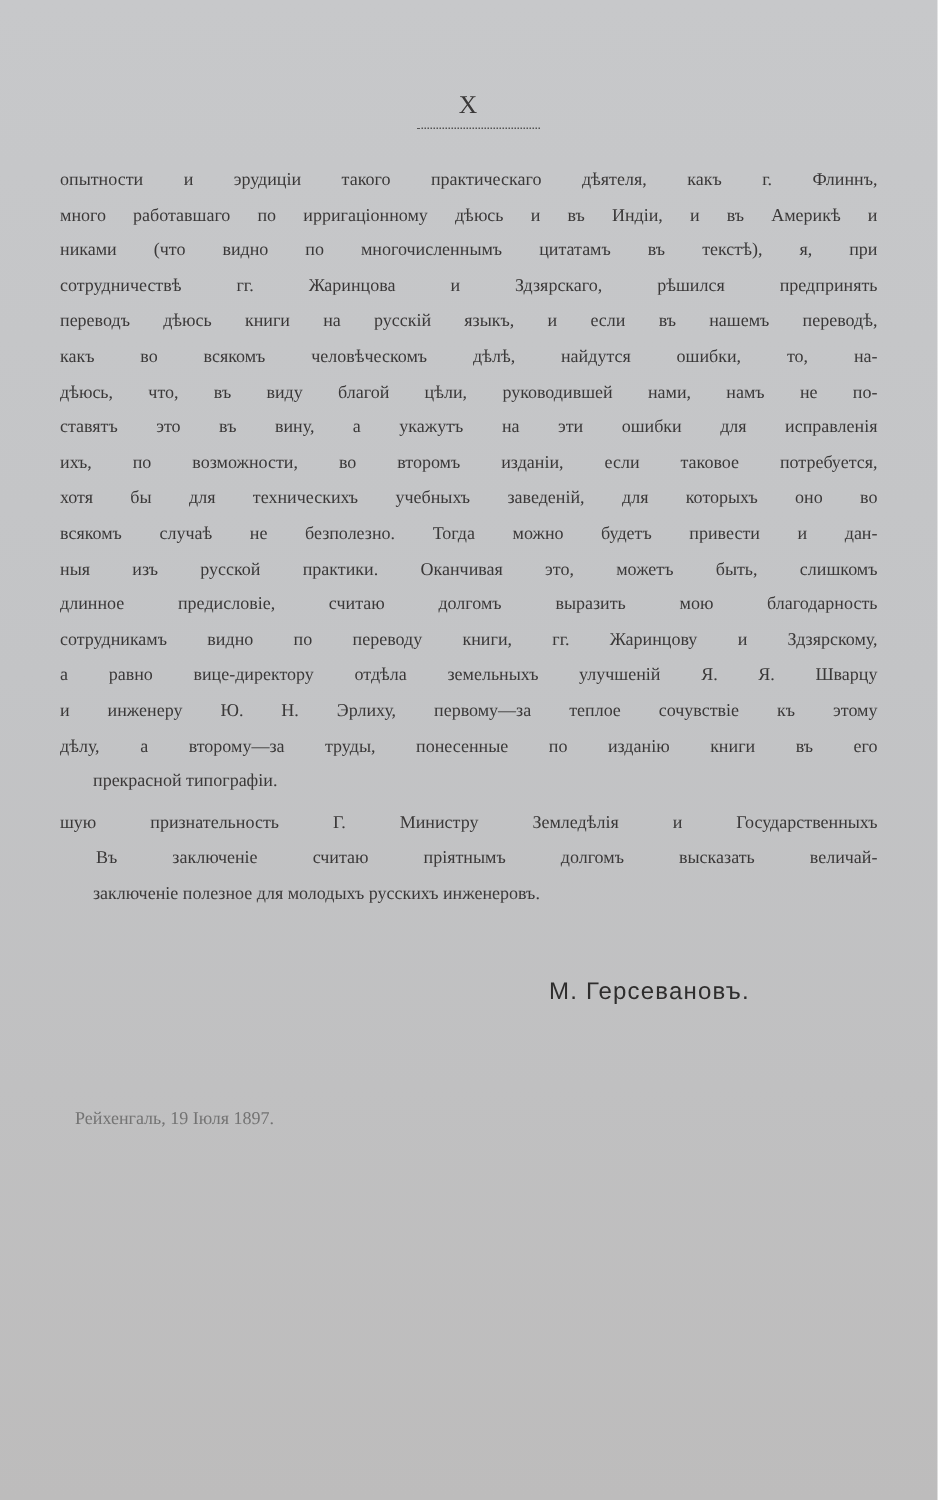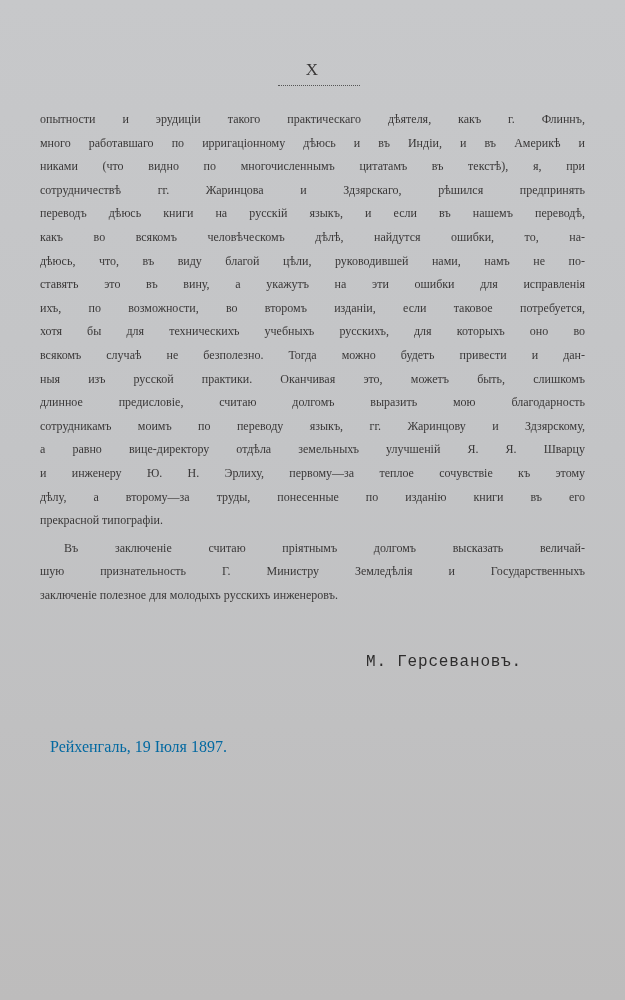--- a/index.html
+++ b/index.html
@@ -19,60 +19,60 @@
     border-top: 1px dotted #555;
   }
   .body-text {
     position: absolute; left: 40px; top: 108px; width: 545px;
     font-size: 12px; line-height: 23.6px;
   }
   .line {
     display: block; white-space: nowrap;
     text-align: justify; text-align-last: justify;
   }
-  .line.last { text-align-last: left; }
+  .line.last { text-align-last: left; margin-left: 22px; }
   .line.indent { padding-left: 24px; }
   .signature {
     position: absolute; left: 366px; top: 653px;
-    font-family: Liberation Mono, monospace;
+    font-family: Liberation Sans, sans-serif;
     font-size: 16px; letter-spacing: 0.8px; color: #2e2d2d;
   }
   .dateline {
     position: absolute; left: 50px; top: 738px;
-    font-size: 16px; color: #0369a1;
+    font-size: 12px; color: #737373;
   }
 </style>
 </head>
 <body>
 
 <div class="page-number">X</div>
 <div class="page-rule"></div>
 
 <div class="body-text">
   <div>
     <span class="line">опытности и эрудиціи такого практическаго дѣятеля, какъ г. Флиннъ,</span>
     <span class="line">много работавшаго по ирригаціонному дѣюсь и въ Индіи, и въ Америкѣ и</span>
     <span class="line">никами (что видно по многочисленнымъ цитатамъ въ текстѣ), я, при</span>
     <span class="line">сотрудничествѣ гг. Жаринцова и Здзярскаго, рѣшился предпринять</span>
     <span class="line">переводъ дѣюсь книги на русскій языкъ, и если въ нашемъ переводѣ,</span>
     <span class="line">какъ во всякомъ человѣческомъ дѣлѣ, найдутся ошибки, то, на-</span>
     <span class="line">дѣюсь, что, въ виду благой цѣли, руководившей нами, намъ не по-</span>
     <span class="line">ставятъ это въ вину, а укажутъ на эти ошибки для исправленія</span>
     <span class="line">ихъ, по возможности, во второмъ изданіи, если таковое потребуется,</span>
-    <span class="line">хотя бы для техническихъ учебныхъ русскихъ, для которыхъ оно во</span>
+    <span class="line">хотя бы для техническихъ учебныхъ заведеній, для которыхъ оно во</span>
     <span class="line">всякомъ случаѣ не безполезно. Тогда можно будетъ привести и дан-</span>
     <span class="line">ныя изъ русской практики. Оканчивая это, можетъ быть, слишкомъ</span>
     <span class="line">длинное предисловіе, считаю долгомъ выразить мою благодарность</span>
-    <span class="line">сотрудникамъ моимъ по переводу языкъ, гг. Жаринцову и Здзярскому,</span>
+    <span class="line">сотрудникамъ видно по переводу книги, гг. Жаринцову и Здзярскому,</span>
     <span class="line">а равно вице-директору отдѣла земельныхъ улучшеній Я. Я. Шварцу</span>
     <span class="line">и инженеру Ю. Н. Эрлиху, первому—за теплое сочувствіе къ этому</span>
     <span class="line">дѣлу, а второму—за труды, понесенные по изданію книги въ его</span>
     <span class="line last">прекрасной типографіи.</span>
   </div>
   <div style="margin-top:4px;">
+    <span class="line">шую признательность Г. Министру Земледѣлія и Государственныхъ</span>
     <span class="line indent">Въ заключеніе считаю пріятнымъ долгомъ высказать величай-</span>
-    <span class="line">шую признательность Г. Министру Земледѣлія и Государственныхъ</span>
     <span class="line last">заключеніе полезное для молодыхъ русскихъ инженеровъ.</span>
   </div>
 </div>
 
 <div class="signature">М. Герсевановъ.</div>
 <div class="dateline">Рейхенгаль, 19 Іюля 1897.</div>
 
 </body></html>

